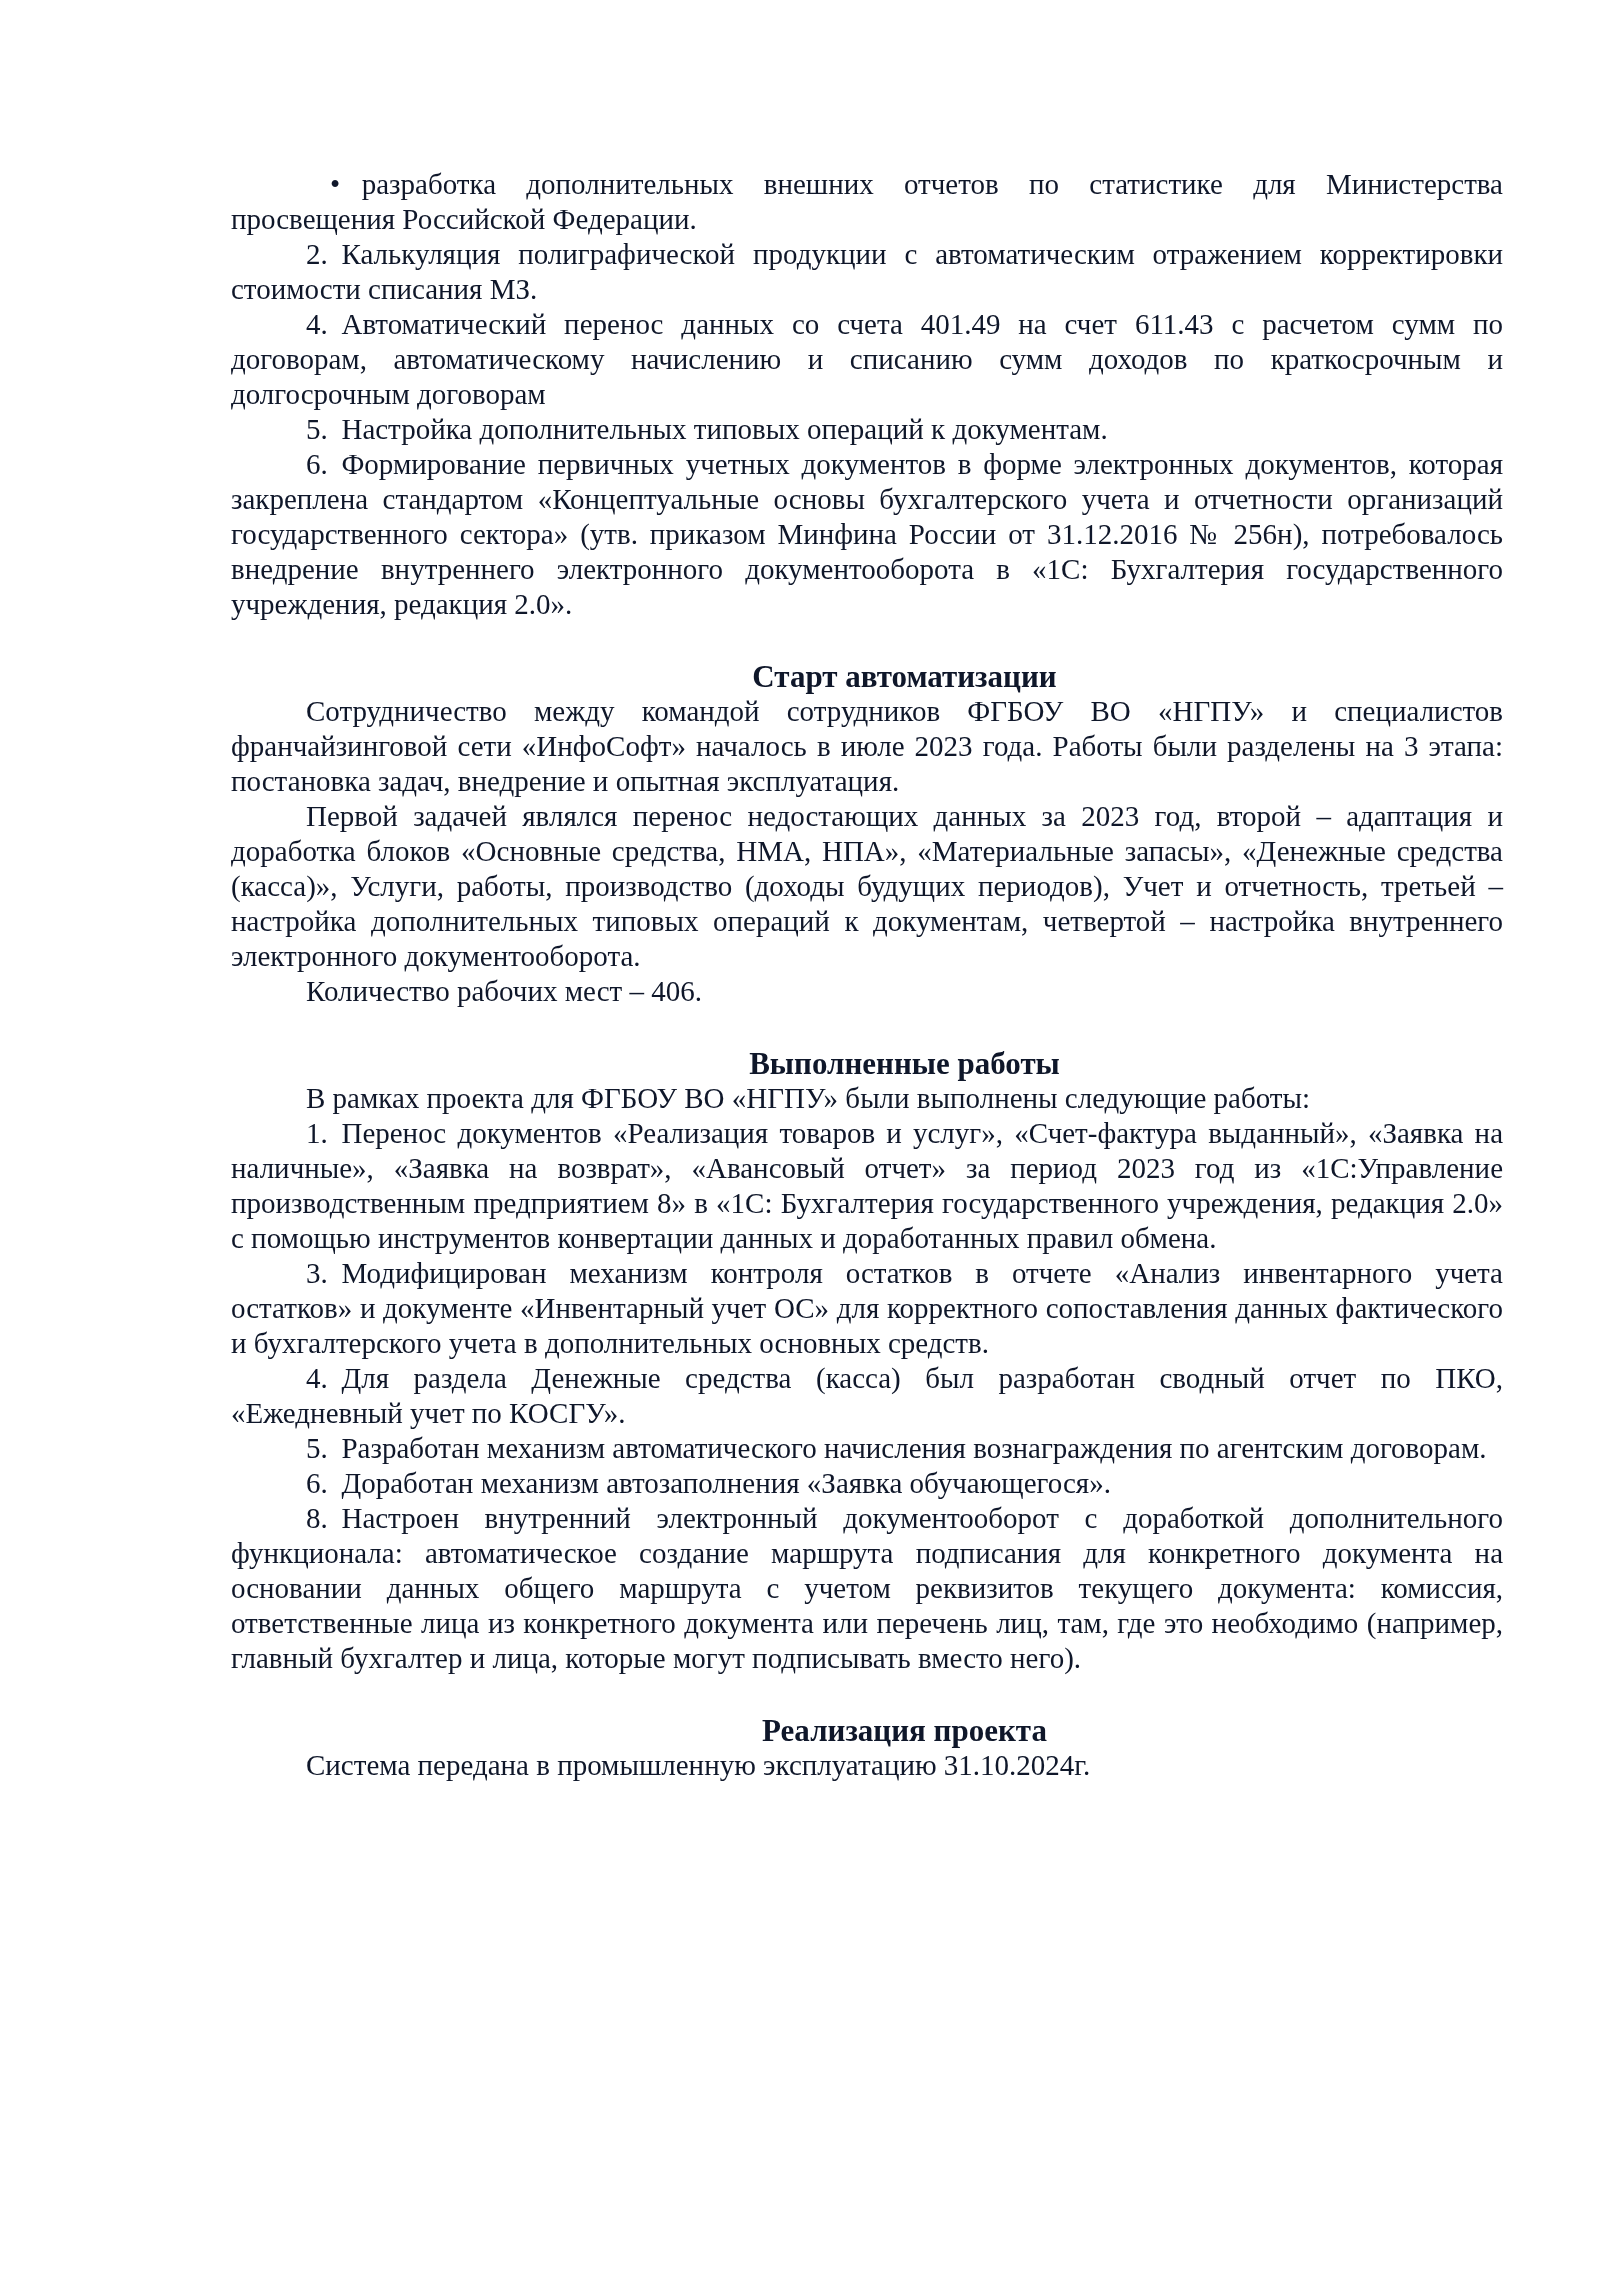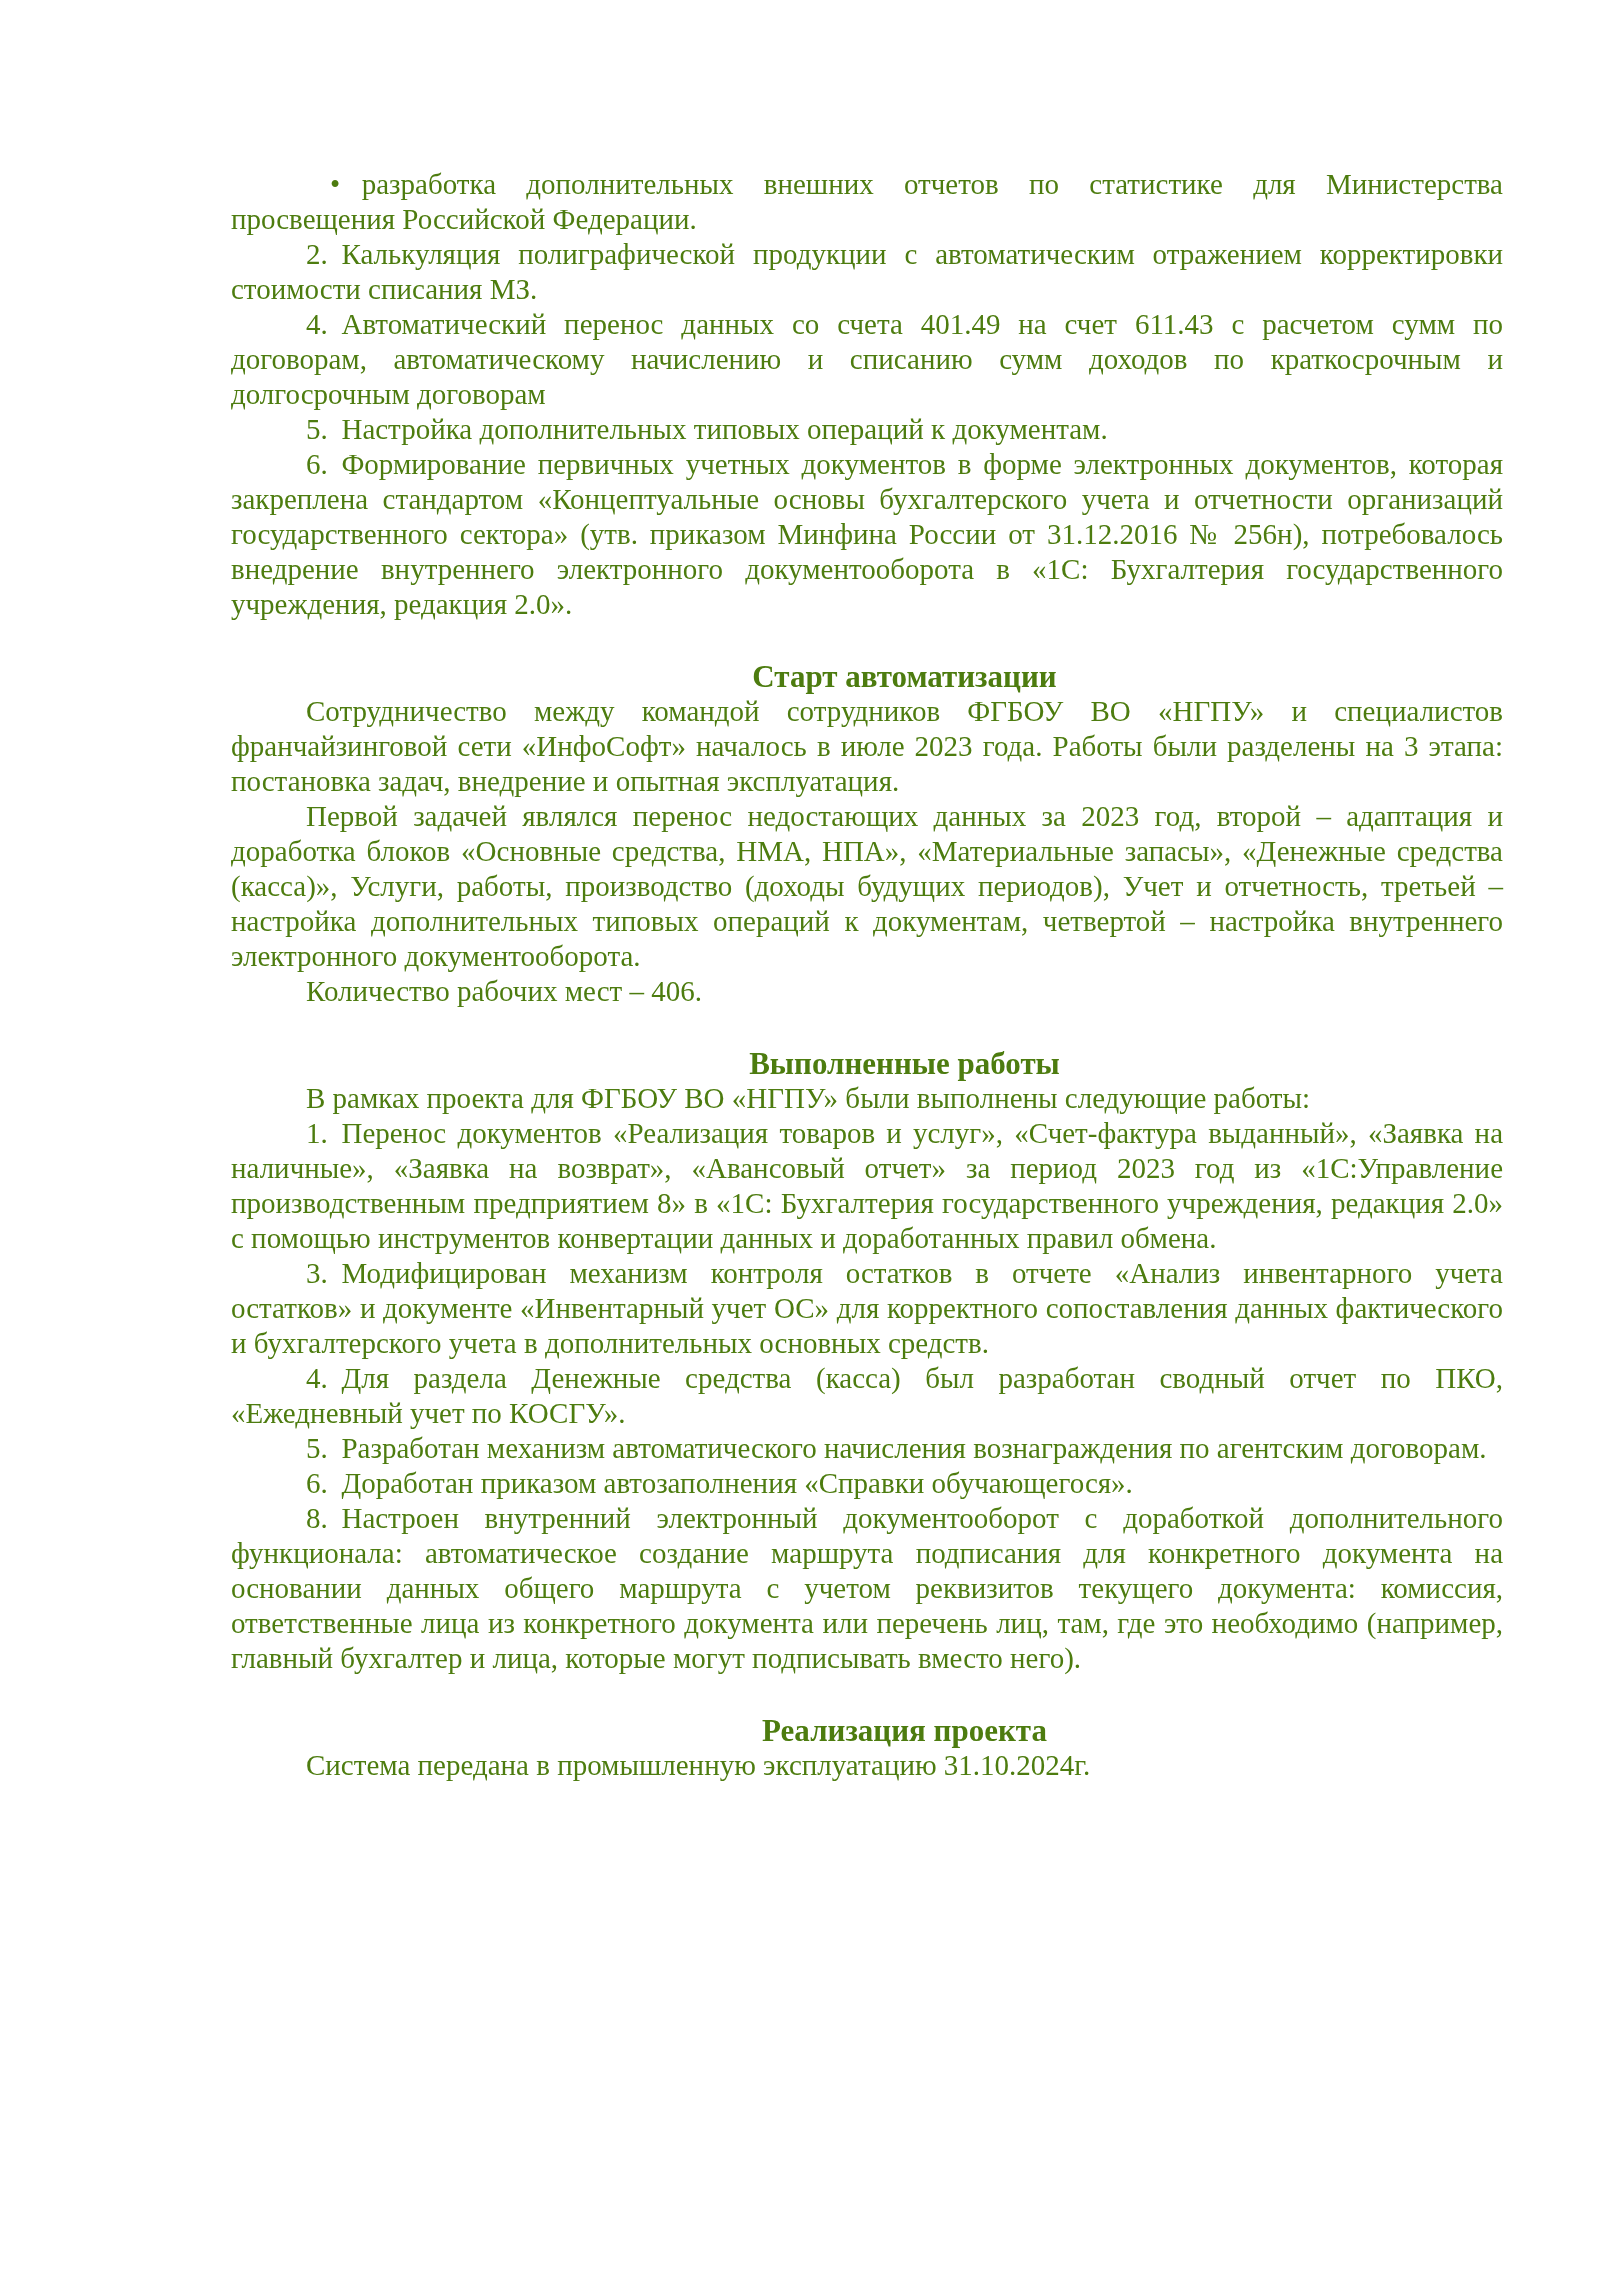--- a/index.html
+++ b/index.html
@@ -12,21 +12,21 @@
     width: 1621px;
     height: 2293px;
     background: #ffffff;
     overflow: hidden;
   }
   .content {
     position: absolute;
     left: 231px;
     top: 167px;
     width: 1272px;
-    color: #4d7c0f;
+    color: #0f172a;
     font-family: "Liberation Serif", "DejaVu Serif", serif;
     font-size: 29px;
     line-height: 35px;
     text-align: justify;
   }
   .content p {
     margin: 0;
     text-indent: 75px;
   }
   .content p.bullet {
@@ -78,21 +78,21 @@
 
     <p><span class="marker">1.</span><span>Перенос документов «Реализация товаров и услуг», «Счет-фактура выданный», «Заявка на наличные», «Заявка на возврат», «Авансовый отчет» за период 2023 год из «1С:Управление производственным предприятием 8» в «1С: Бухгалтерия государственного учреждения, редакция 2.0» с помощью инструментов конвертации данных и доработанных правил обмена.</span></p>
 
 
     <p><span class="marker">3.</span><span>Модифицирован механизм контроля остатков в отчете «Анализ инвентарного учета остатков» и документе «Инвентарный учет ОС» для корректного сопоставления данных фактического и бухгалтерского учета в дополнительных основных средств.</span></p>
 
     <p><span class="marker">4.</span><span>Для раздела Денежные средства (касса) был разработан сводный отчет по ПКО, «Ежедневный учет по КОСГУ».</span></p>
 
     <p><span class="marker">5.</span><span>Разработан механизм автоматического начисления вознаграждения по агентским договорам.</span></p>
 
-    <p><span class="marker">6.</span><span>Доработан приказом автозаполнения «Справки обучающегося».</span></p>
+    <p><span class="marker">6.</span><span>Доработан механизм автозаполнения «Заявка обучающегося».</span></p>
 
 
     <p><span class="marker">8.</span><span>Настроен внутренний электронный документооборот с доработкой дополнительного функционала: автоматическое создание маршрута подписания для конкретного документа на основании данных общего маршрута с учетом реквизитов текущего документа: комиссия, ответственные лица из конкретного документа или перечень лиц, там, где это необходимо (например, главный бухгалтер и лица, которые могут подписывать вместо него).</span></p>
 
     <h2>Реализация проекта</h2>
 
     <p>Система передана в промышленную эксплуатацию 31.10.2024г.</p>
 
   </div>
 </div>

